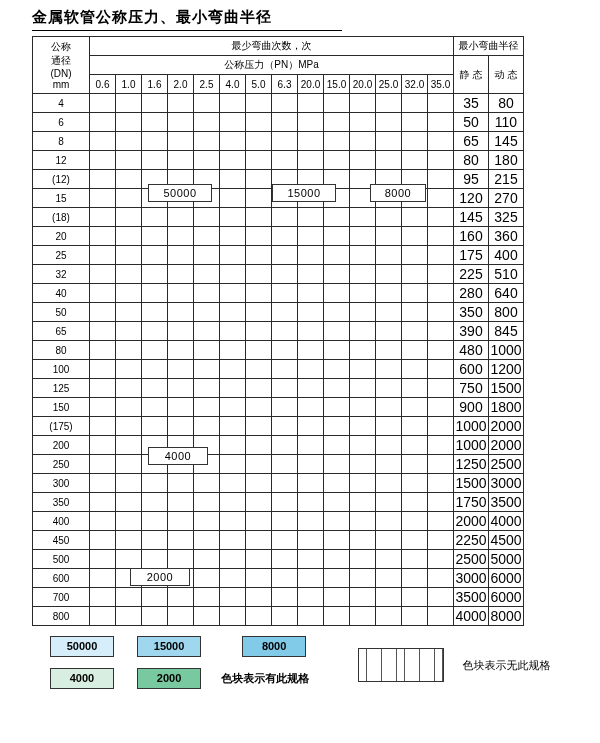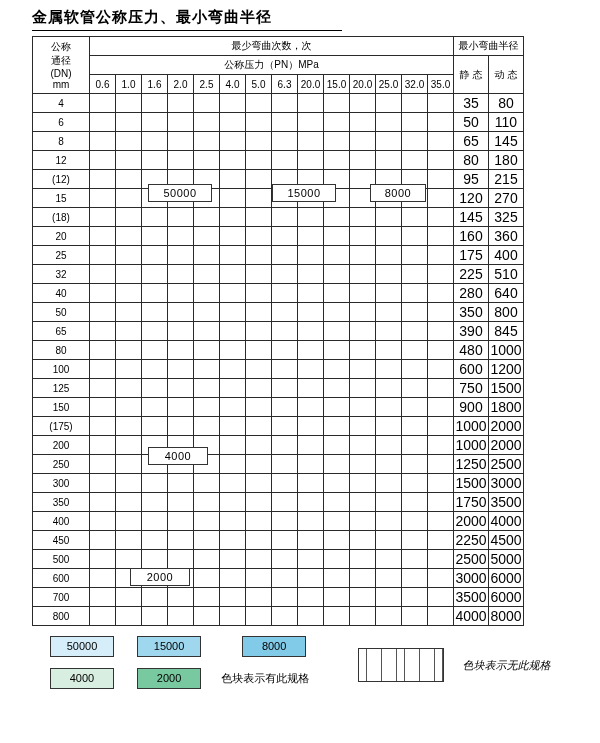--- a/index.html
+++ b/index.html
@@ -56,23 +56,23 @@
     line-height:16px;
     height:16px;
     letter-spacing:0.5px;
   }
   
   #legend{position:absolute;left:50px;top:636px;width:520px;font-size:11px;}
   .lg-box{
     display:inline-block;width:62px;height:19px;line-height:19px;text-align:center;
     border:1px solid #333;font-size:11px;margin-right:10px;vertical-align:middle;
   }
-  .lg-row{margin-bottom:10px;height:22px;}
+  .lg-row{margin-bottom:10px;height:22px;font-weight:bold;}
   .lg-note{display:inline-block;vertical-align:middle;margin-left:7px;}
-  #legend-right{position:absolute;left:358px;top:648px;font-style:italic;}
+  #legend-right{position:absolute;left:358px;top:648px;}
   .hatch-box{
     display:inline-block;width:84px;height:32px;border:1px solid #333;
     background:
       repeating-linear-gradient(to right,#fff 0 7px,#555 7px 7.6px);
     vertical-align:middle;
   }
   .note-right{display:inline-block;vertical-align:middle;margin-left:14px;font-size:11px;}
 </style>
 </head>
 <body>

